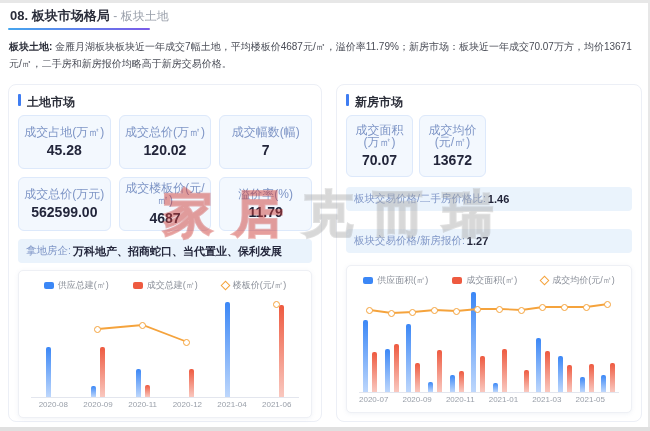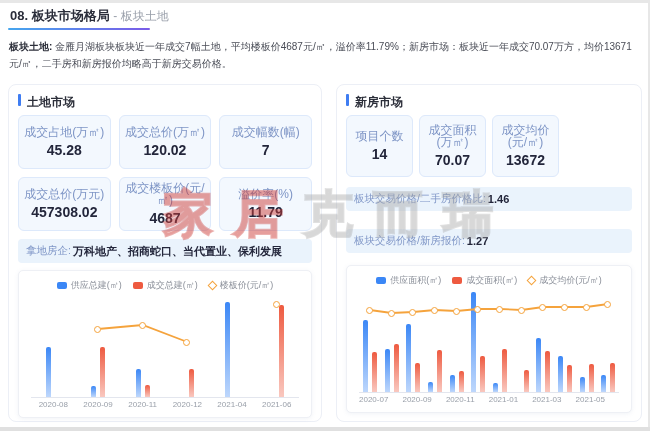--- a/index.html
+++ b/index.html
@@ -49,21 +49,21 @@
   .mt8{margin-top:8px;}
 
   .info-row{height:24px;background:#eaf3fc;border-radius:4px;display:flex;align-items:center;
     padding:0 8px;font-size:10.5px;box-sizing:border-box;}
   .info-row .lbl{color:#7e95c6;}
   .info-row .val{color:#23263b;font-weight:bold;margin-left:2px;font-size:11px;}
 
   
   .chart-card{margin-top:7px;height:148px;border:1px solid #eef0f5;border-radius:5px;
     box-shadow:0 1px 4px rgba(120,140,180,.10);background:#fff;box-sizing:border-box;padding-top:8px;}
-  .legend{display:flex;justify-content:center;align-items:center;gap:11px;height:12px;}
+  .legend{display:flex;justify-content:center;align-items:center;gap:24px;height:12px;}
   .legend .li{display:flex;align-items:center;gap:4px;font-size:9px;color:#8a8f99;}
   .sw{width:10px;height:7px;border-radius:2px;display:inline-block;}
   .sw.blue{background:#3b87f6;} .sw.red{background:#ee5a40;}
   .dm{width:5px;height:5px;border:1.5px solid #f5a33c;transform:rotate(45deg);display:inline-block;background:#fff;}
   .plot{position:relative;height:100px;margin:6px 12px 0 12px;border-bottom:1px solid #e3e6ee;}
   .bar{position:absolute;bottom:0;width:5px;border-radius:2px 2px 0 0;}
   .line-svg{position:absolute;left:0;top:0;width:100%;height:100%;overflow:visible;}
   .marker{position:absolute;width:5px;height:5px;border:1.5px solid #f5a33c;border-radius:50%;background:#fff;box-sizing:content-box;}
   .xlabels{display:flex;margin:2px 12px 0 12px;}
   .xlab{flex:1;text-align:center;font-size:8px;color:#9aa0aa;white-space:nowrap;}
@@ -106,21 +106,21 @@
       <div class="val">120.02</div>
     </div>
     <div class="card">
       <div class="lbl">成交幅数(幅)</div>
       <div class="val">7</div>
     </div>
   </div>
   <div class="cards c3 mt8">
     <div class="card">
       <div class="lbl">成交总价(万元)</div>
-      <div class="val">457308.02</div>
+      <div class="val">562599.00</div>
     </div>
     <div class="card">
       <div class="lbl">成交楼板价(元/㎡)</div>
       <div class="val">4687</div>
     </div>
     <div class="card">
       <div class="lbl">溢价率(%)</div>
       <div class="val">11.79</div>
     </div>
   </div>
@@ -170,24 +170,20 @@
       </div>
   </div>
 </div>
 
 <div class="panel" id="panel-new">
   <div class="sec-title">
     <span class="sec-bar"></span>
     <span class="sec-txt">新房市场</span>
   </div>
   <div class="cards c4">
-    <div class="card">
-      <div class="lbl">项目个数</div>
-      <div class="val">14</div>
-    </div>
     <div class="card">
       <div class="lbl">成交面积(万㎡)</div>
       <div class="val">70.07</div>
     </div>
     <div class="card">
       <div class="lbl">成交均价(元/㎡)</div>
       <div class="val">13672</div>
     </div>
   </div>
   <div class="info-row" style="margin-top:10px;">

